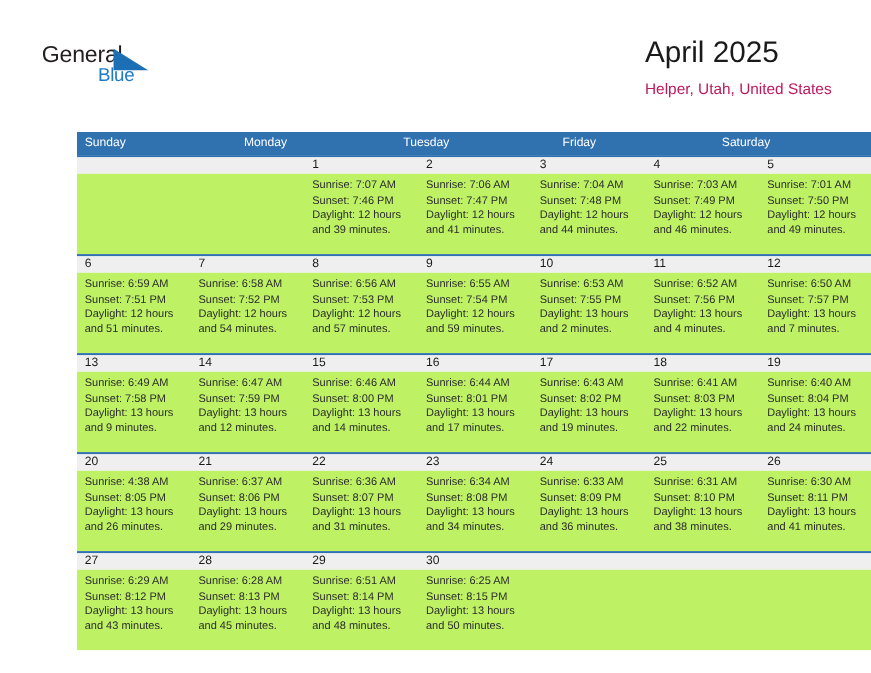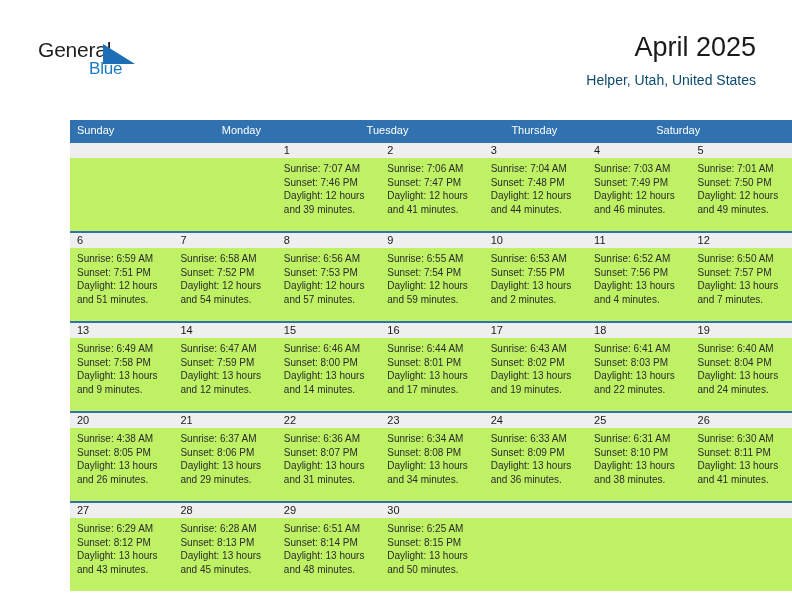--- a/index.html
+++ b/index.html
@@ -64,33 +64,33 @@
     top: 6px;
     width: 32px;
     height: 20px;
   }
   .logo-tri svg { display: block; }
 
   .title-block {
     position: absolute;
     right: 36px;
     top: 30px;
-    text-align: right;
+    text-align: left;
     margin-left: 32px;
   }
   .cal-title {
     font-size: 27px;
     color: #1a1a1a;
     line-height: 34px;
     white-space: nowrap;
   }
   .cal-subtitle {
     margin-top: 7px;
     font-size: 14px;
-    color: #0c4a6e;
+    color: #be185d;
     line-height: 18px;
     white-space: nowrap;
   }
 
   
   .calendar {
     position: absolute;
     left: 34px;
     top: 120px;
     width: 724px;
@@ -178,21 +178,21 @@
     </div>
 
   </div>
 
   <div class="calendar">
 
     <div class="dow-row">
       <div class="dow">Sunday</div>
       <div class="dow">Monday</div>
       <div class="dow">Tuesday</div>
-      <div class="dow">Thursday</div>
+      <div class="dow">Friday</div>
       <div class="dow">Saturday</div>
     </div>
 
     <div class="week">
       <div class="week-numbers">
         <div class="daynum"></div>
         <div class="daynum"></div>
         <div class="daynum">1</div>
         <div class="daynum">2</div>
         <div class="daynum">3</div>

